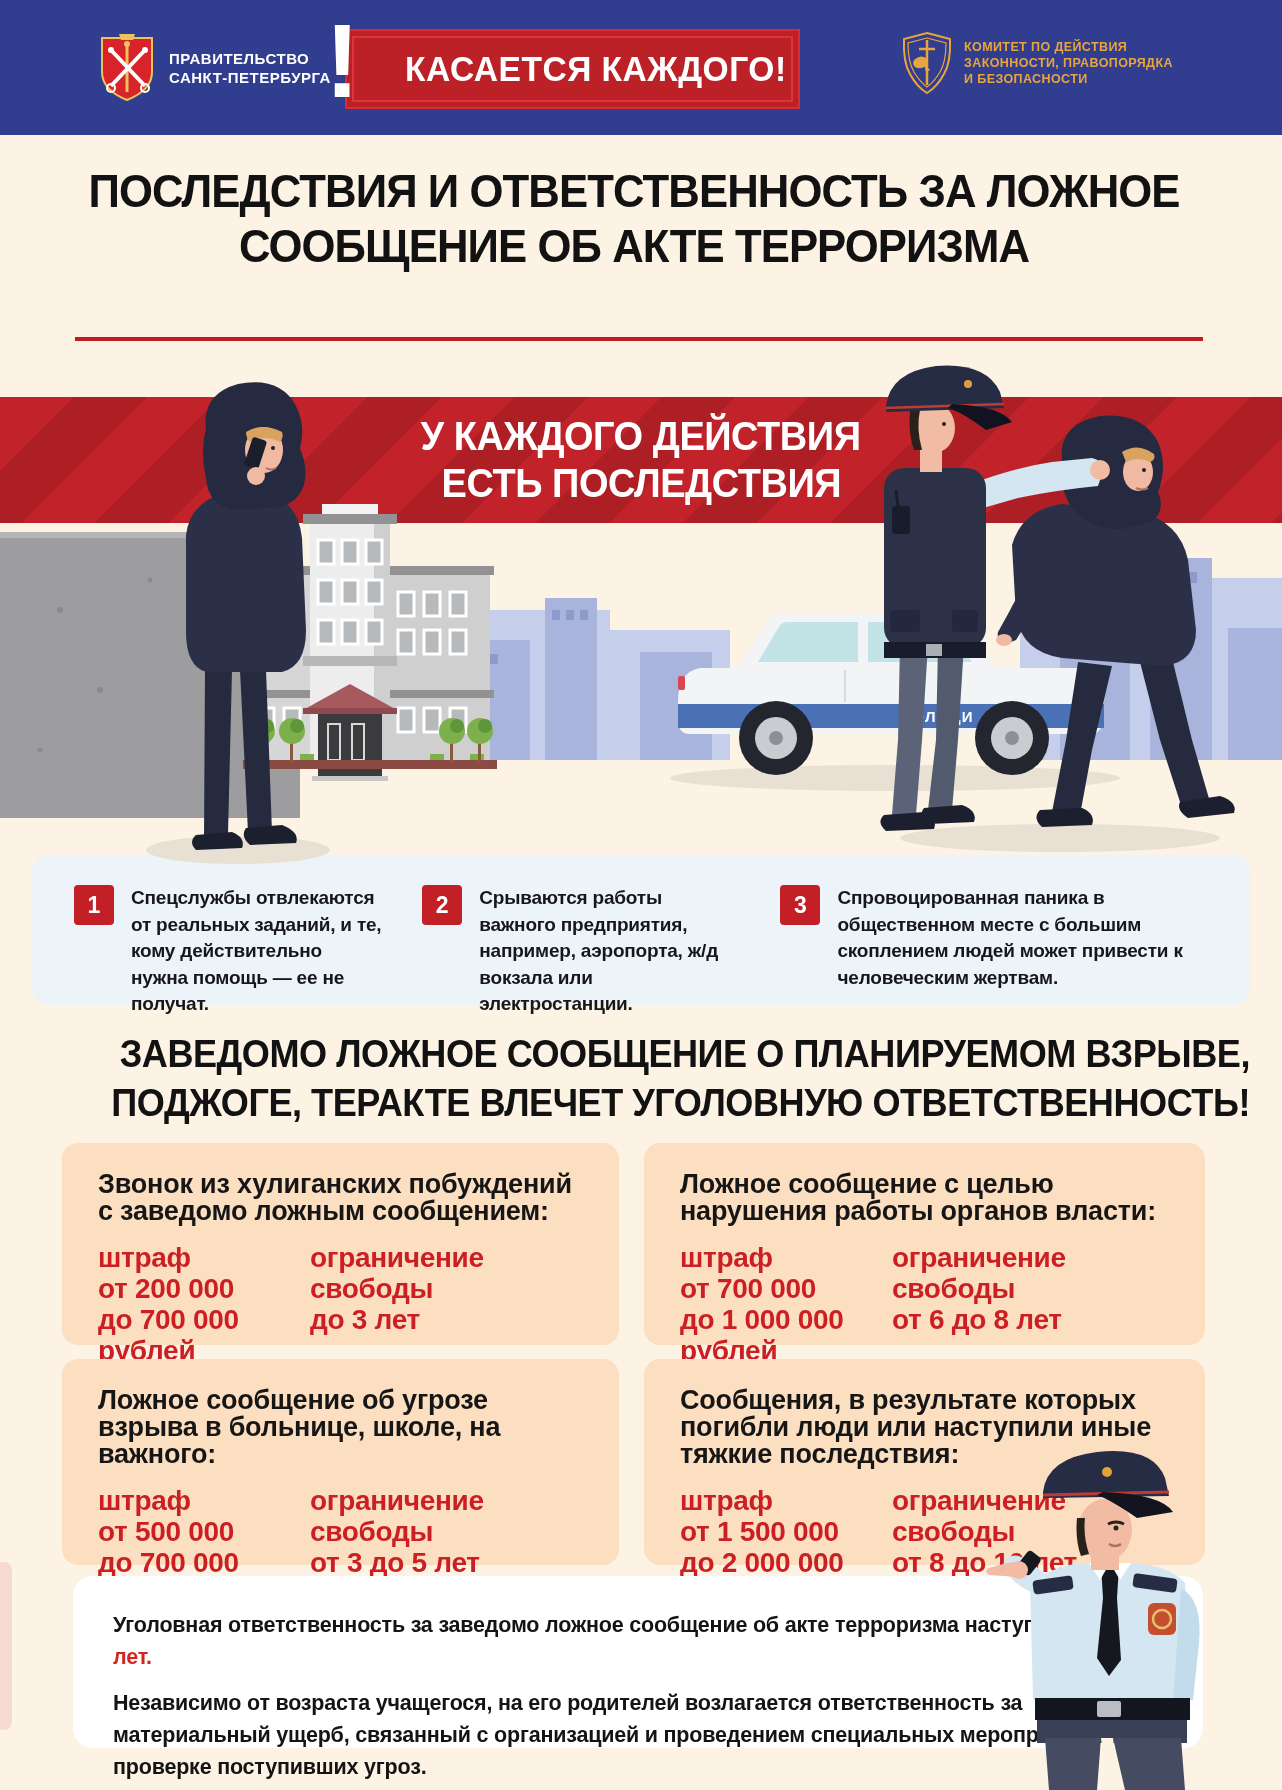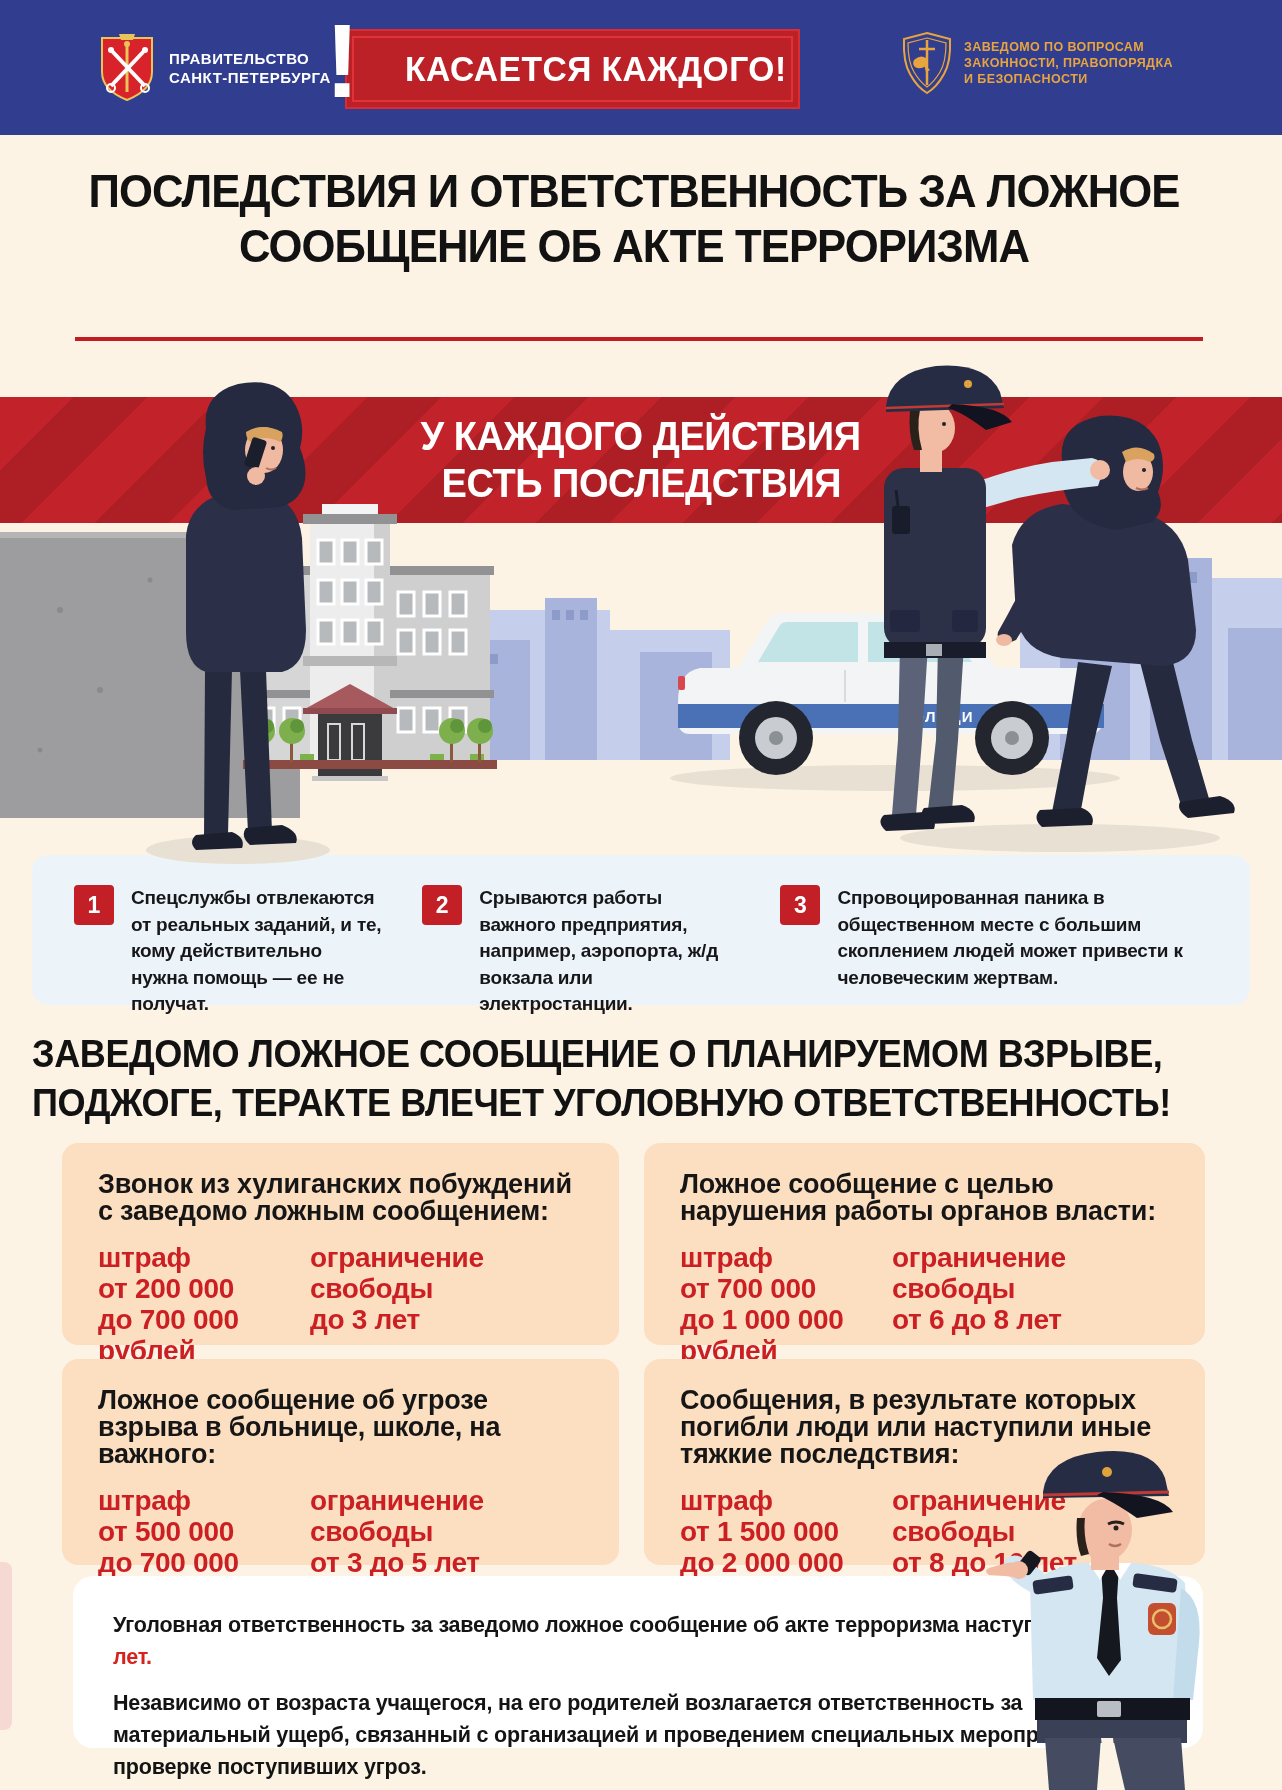--- a/index.html
+++ b/index.html
@@ -31,21 +31,21 @@
   .banner .bline{color:#fff;font-weight:bold;font-size:40px;line-height:47px;letter-spacing:-.5px;transform:scaleX(.95);white-space:nowrap;}
   
   .scene{left:0;top:310px;width:1282px;height:560px;z-index:5;pointer-events:none;}
   
   .points{left:32px;top:855px;width:1218px;height:150px;background:#ecf4fa;border-radius:16px;display:flex;padding:30px 42px 0 42px;gap:40px;z-index:1;}
   .point{display:flex;}
   .pnum{flex:0 0 40px;width:40px;height:40px;background:#c22026;border-radius:4px;color:#fff;font-weight:bold;font-size:23px;display:flex;align-items:center;justify-content:center;}
   .ptxt{margin-left:17px;font-weight:bold;font-size:19px;line-height:26.5px;color:#17171a;letter-spacing:-.2px;}
   .point.p1{width:310px;}.point.p2{width:320px;}.point.p3{width:430px;}
   
-  .heading2{left:0;top:1030px;width:1282px;text-align:left;color:#121212;font-weight:bold;font-size:38px;line-height:49px;letter-spacing:-.5px;}
+  .heading2{left:0;top:1030px;width:1282px;text-align:right;color:#121212;font-weight:bold;font-size:38px;line-height:49px;letter-spacing:-.5px;}
   .heading2 .tline{display:block;transform:scaleX(.95);white-space:nowrap;}
   
   .cards{left:62px;top:1143px;width:1143px;display:grid;grid-template-columns:557px 561px;grid-template-rows:202px 206px;column-gap:25px;row-gap:14px;z-index:1;}
   .card{background:#fcdec1;border-radius:16px;padding:28px 34px 0 36px;}
   .card-title{font-weight:bold;font-size:27px;line-height:27px;color:#161616;letter-spacing:-.2px;}
   .card-cols{display:flex;margin-top:17px;}
   .fine-col{width:212px;}
   .redline{color:#cb1f24;font-weight:bold;font-size:28px;line-height:31px;letter-spacing:-.3px;}
   
   .footer-card{left:73px;top:1576px;width:1130px;height:172px;background:#ffffff;border-radius:20px;padding:33px 40px 0 40px;z-index:2;}
@@ -90,21 +90,21 @@
     <div class="committee">
       <svg width="54" height="66" viewBox="0 0 54 66">
         <path d="M27,3 L50,9 Q51,32 44,44 Q37,57 27,63 Q17,57 10,44 Q3,32 4,9 Z" fill="none" stroke="#e8a43e" stroke-width="2"></path>
         <path d="M27,8 L46,13 Q46,32 40,42 Q34,52 27,57 Q20,52 14,42 Q8,32 8,13 Z" fill="none" stroke="#e8a43e" stroke-width="1.2"></path>
         <line x1="27" y1="10" x2="27" y2="55" stroke="#e8a43e" stroke-width="2.5"></line>
         <line x1="19" y1="19" x2="35" y2="19" stroke="#e8a43e" stroke-width="2.5"></line>
         <path d="M14,30 Q20,24 26,28 Q30,31 26,36 Q20,40 15,37 Q12,34 14,30 Z" fill="#e8a43e"></path>
         <path d="M24,34 L30,40 L26,42 Z" fill="#e8a43e"></path>
       </svg>
       <div class="committee-text">
-        <div>ЗАВЕДОМО ПО ВОПРОСАМ</div>
+        <div>КОМИТЕТ ПО ДЕЙСТВИЯ</div>
         <div>ЗАКОННОСТИ, ПРАВОПОРЯДКА</div>
         <div>И БЕЗОПАСНОСТИ</div>
       </div>
     </div>
   </div>
 
   <h1 class="abs main-title" style="margin:0;">
     <span class="tline">ПОСЛЕДСТВИЯ И ОТВЕТСТВЕННОСТЬ ЗА ЛОЖНОЕ</span>
     <span class="tline">СООБЩЕНИЕ ОБ АКТЕ ТЕРРОРИЗМА</span>
   </h1>

